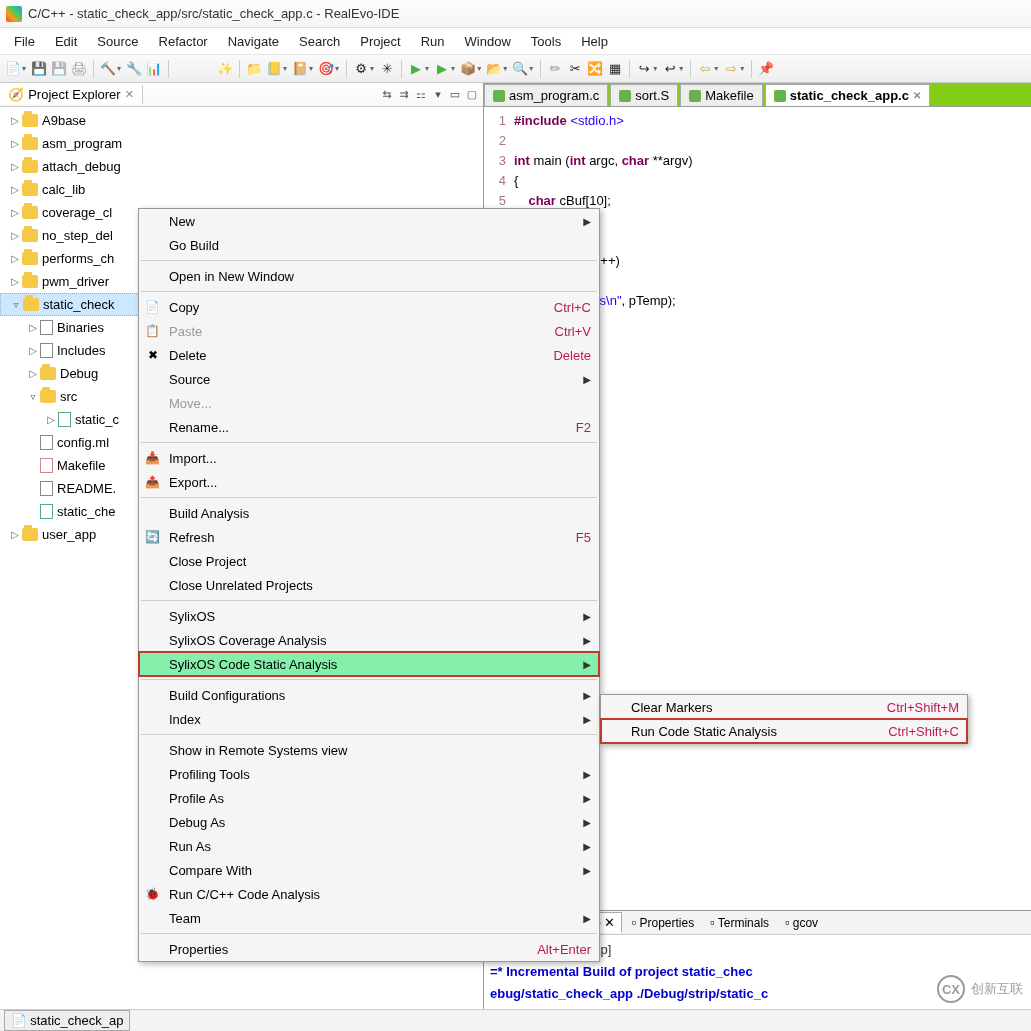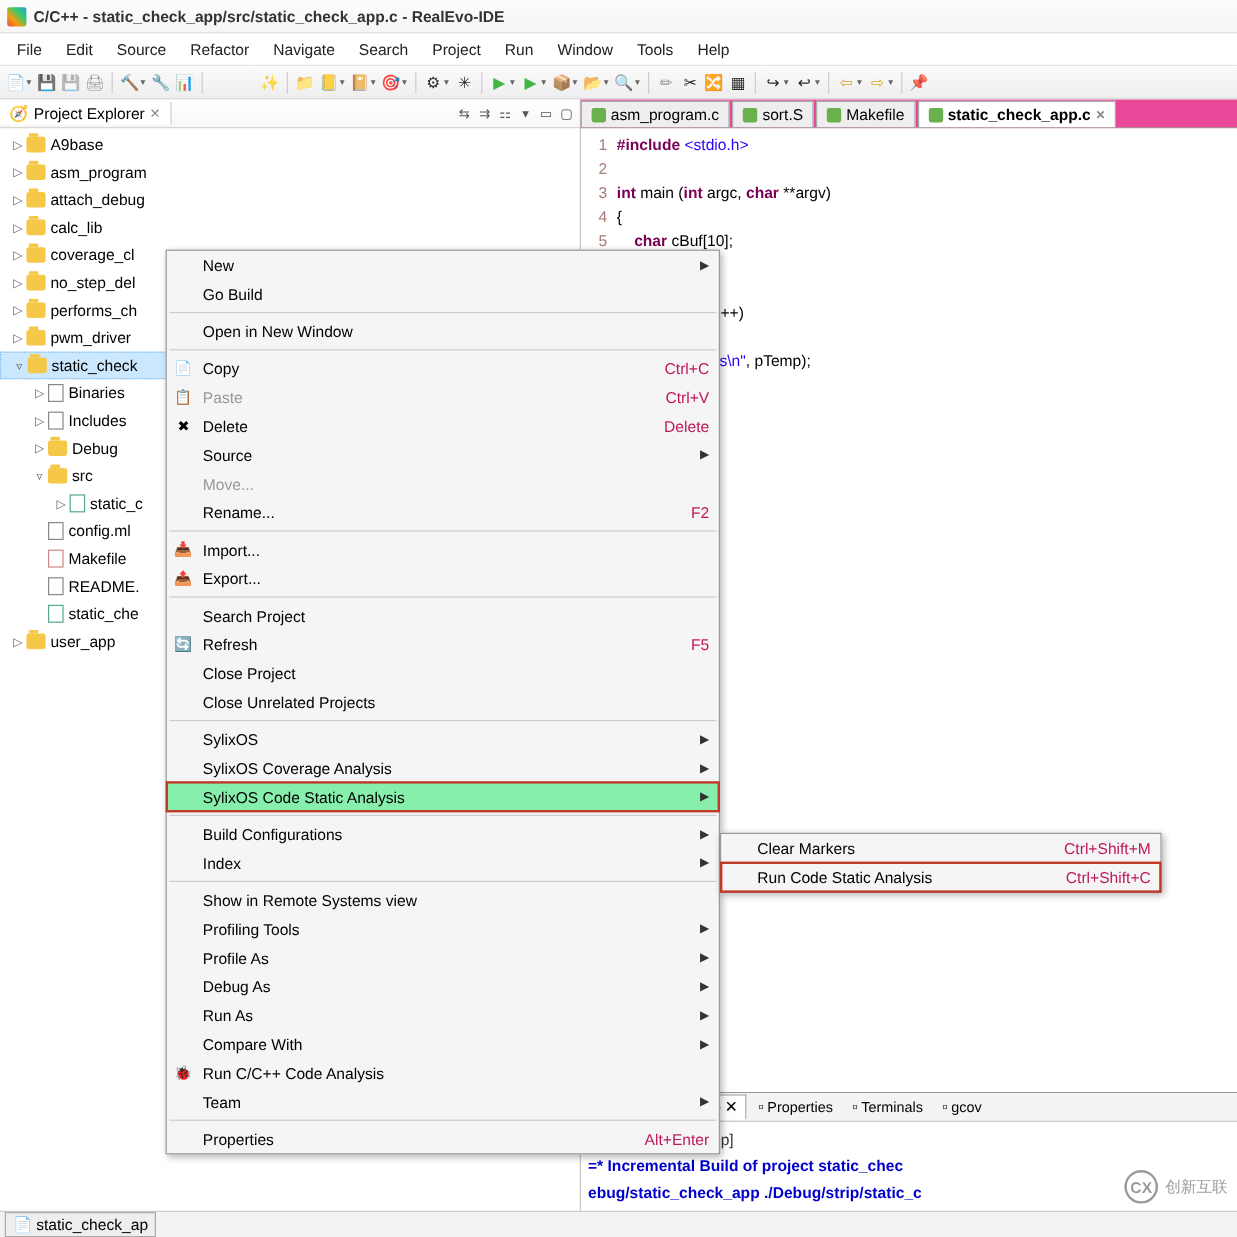--- a/index.html
+++ b/index.html
@@ -1,19 +1,19 @@
 <!DOCTYPE html>
 <html><head>
 <meta charset="utf-8">
 <style>
 * { margin:0; padding:0; box-sizing:border-box; font-family:"Segoe UI",Tahoma,sans-serif; font-size:13px; }
 body { background:#f0f0f0; width:1031px; height:1031px; overflow:hidden; position:relative; }
 .titlebar { height:28px; background:linear-gradient(#fdfdfd,#f5f5f5); display:flex; align-items:center; padding:0 6px; border-bottom:1px solid #ddd; }
 .titlebar .app-icon { width:16px; height:16px; background:linear-gradient(45deg,#e74c3c,#f39c12,#2ecc71,#3498db); margin-right:6px; border-radius:2px; }
-.titlebar-text { color:#333;font-weight:bold; }
+.titlebar-text { color:#333; }
 .menubar { height:27px; background:#fff; display:flex; align-items:center; padding:0 4px; border-bottom:1px solid #e5e5e5; }
 .menubar span { padding:3px 10px; color:#222; cursor:default; }
 .toolbar { height:28px; background:linear-gradient(#fafafa,#eee); border-bottom:1px solid #ccc; display:flex; align-items:center; padding:0 4px; gap:2px; }
 .tool-ic { width:18px; height:18px; display:inline-flex; align-items:center; justify-content:center; opacity:.85; }
 .tool-sep { width:1px; height:18px; background:#ccc; margin:0 3px; }
 .drop-arrow { font-size:8px; color:#666; margin-left:-2px; margin-right:2px; }
 
 .main { position:absolute; top:83px; left:0; right:0; bottom:0; display:flex; }
 .left-pane { width:484px; background:#fff; border-right:1px solid #999; display:flex; flex-direction:column; }
 .view-header { height:24px; border-bottom:1px solid #ccc; display:flex; align-items:center; background:linear-gradient(#fff,#f7f7f7); }
@@ -27,21 +27,21 @@
 .tree-row.sel { background:#cce8ff; border:1px dotted #7ab6e8; }
 .arrow { width:14px; text-align:center; color:#666; font-size:10px; }
 .folder-ic { width:16px; height:13px; background:#f6c847; border-radius:2px; margin-right:4px; position:relative; }
 .folder-ic.open::before { content:""; position:absolute; top:-3px; left:2px; width:8px; height:3px; background:#f6c847; border-radius:1px 1px 0 0; }
 .file-ic { width:13px; height:15px; background:#fff; border:1px solid #888; margin-right:4px; }
 .file-ic.c { border-color:#5a8; }
 .file-ic.mk { border-color:#c88; }
 .indent { display:inline-block; }
 
 .right-pane { flex:1; display:flex; flex-direction:column; background:#fff; }
-.editor-tabs { height:24px; display:flex; align-items:flex-end; background:#ec4899; border-bottom:1px solid #999; }
+.editor-tabs { height:24px; display:flex; align-items:flex-end; background:#84cc16; border-bottom:1px solid #999; }
 .ed-tab { padding:3px 8px; border:1px solid #aaa; border-bottom:none; background:#eee; margin-right:2px; display:flex; align-items:center; gap:4px; font-size:12px; }
 .ed-tab.active { background:#fff; font-weight:bold; }
 .ed-tab .tab-ic { width:12px; height:12px; background:#6ab04c; border-radius:2px; }
 .ed-tab .close-x { color:#888; font-size:10px; }
 
 .code { flex:1; padding:4px 0; font-family:Consolas,monospace; font-size:14px; line-height:20px; background:#fff; overflow:hidden; }
 .code-line { display:flex; white-space:pre; }
 .lineno { width:30px; text-align:right; color:#a77; padding-right:8px; }
 .code-text span.kw { color:#7a0055; font-weight:bold; }
 .code-text span.pp { color:#7a0055; font-weight:bold; }
@@ -398,21 +398,21 @@
     <div class="ctx-row">
       <span class="ic">📥</span>
       <span>Import...</span>
     </div>
     <div class="ctx-row">
       <span class="ic">📤</span>
       <span>Export...</span>
     </div>
     <div class="ctx-sep"></div>
     <div class="ctx-row">
-      <span>Search Project</span>
+      <span>Build Analysis</span>
     </div>
     <div class="ctx-row">
       <span class="ic">🔄</span>
       <span>Refresh</span>
       <span class="sc">F5</span>
     </div>
     <div class="ctx-row">
       <span>Close Project</span>
     </div>
     <div class="ctx-row">

